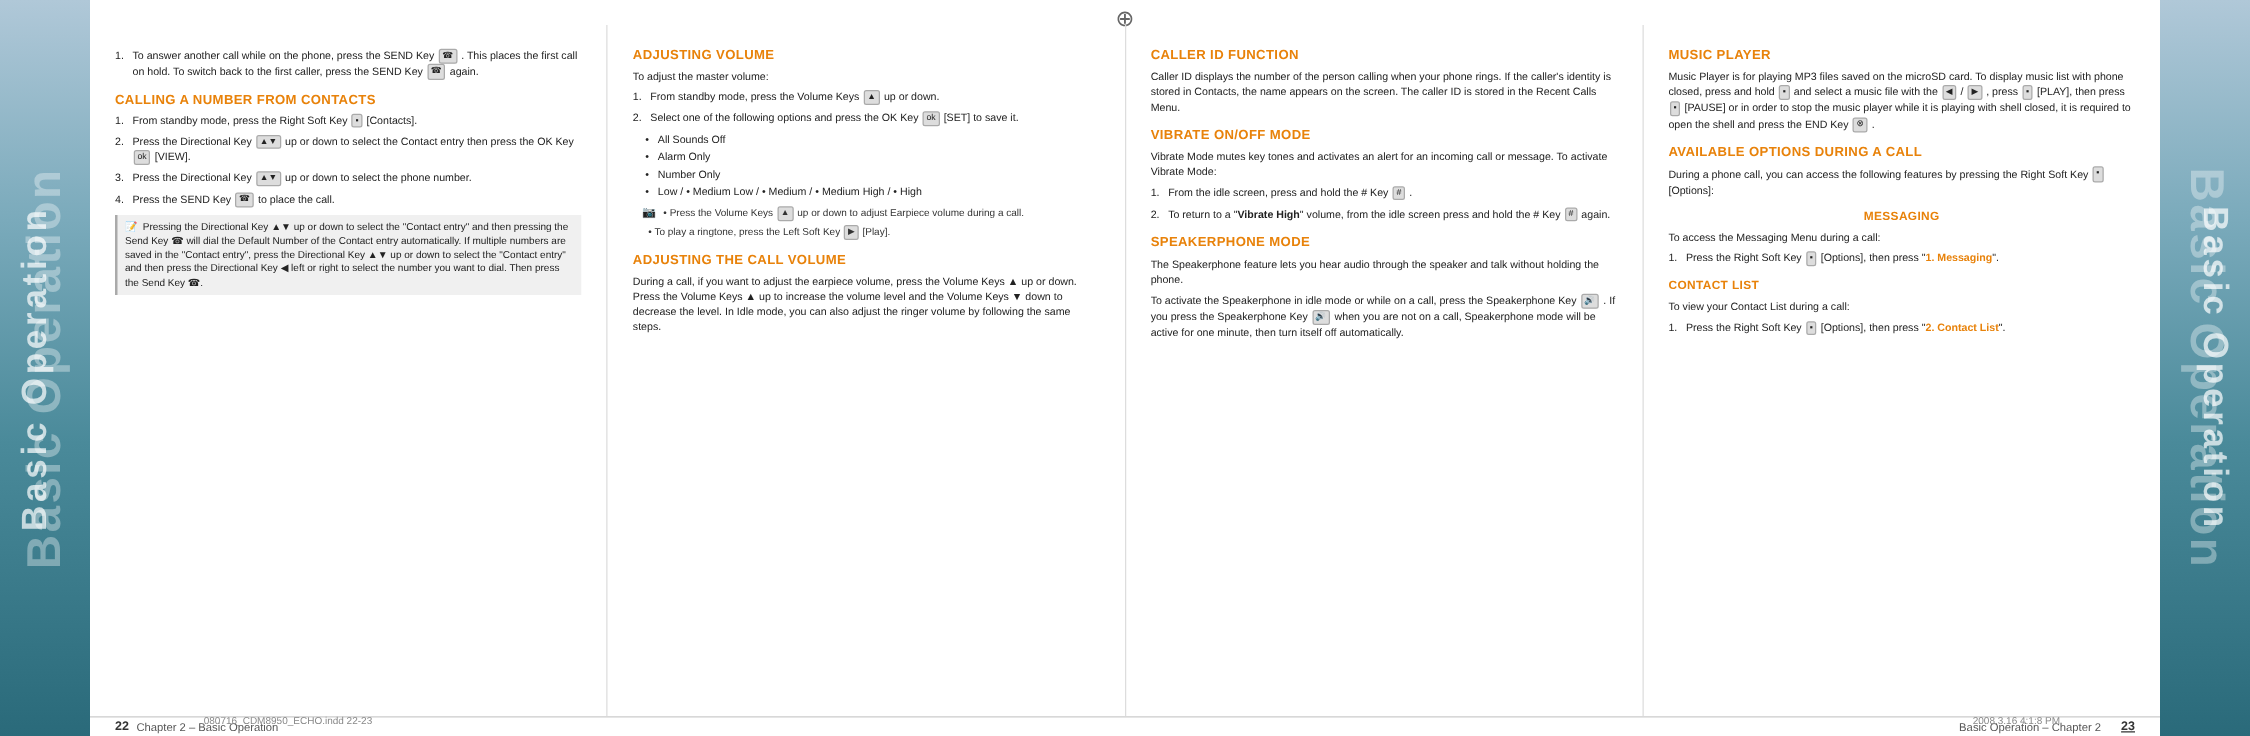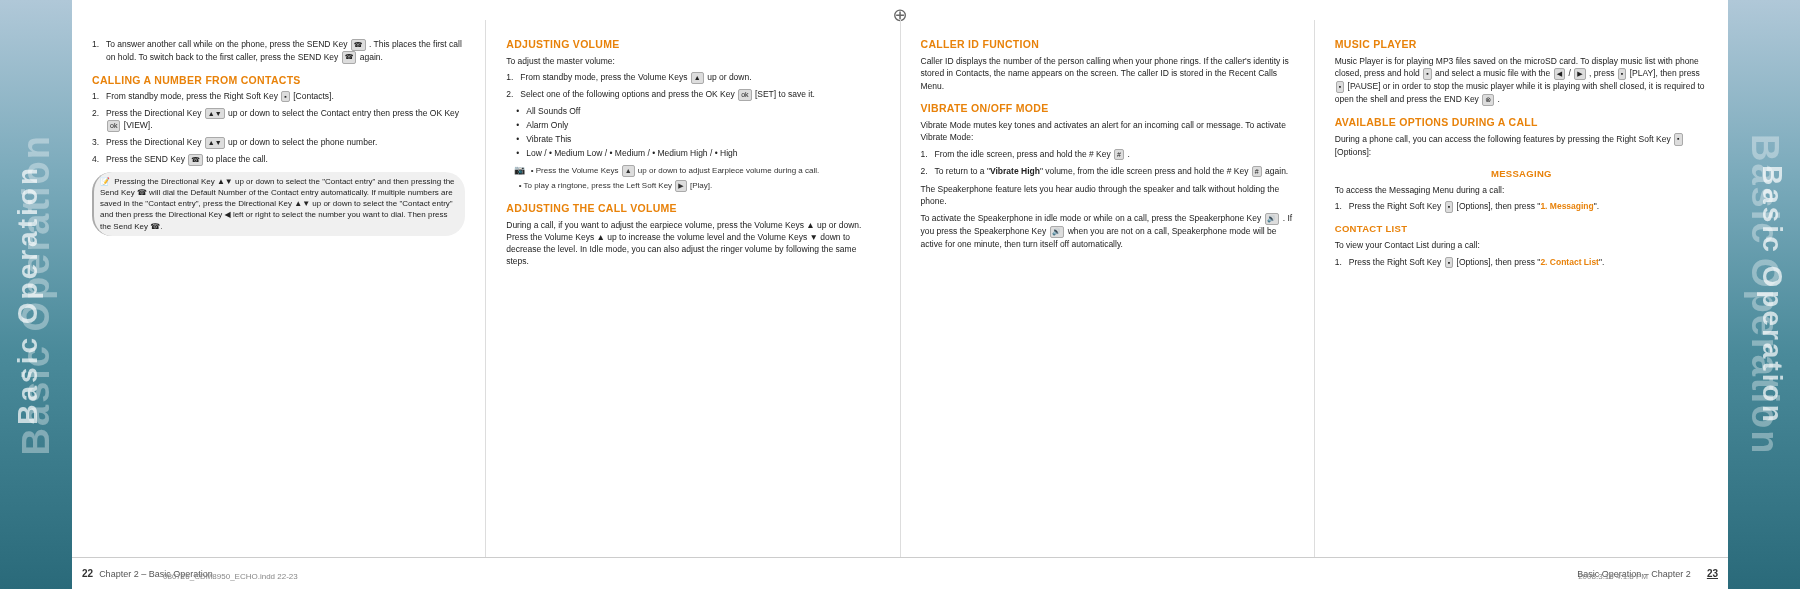--- a/index.html
+++ b/index.html
@@ -154,21 +154,20 @@
       left: 0;
     }
 
     .note-box {
       background: #f0f0f0;
       border-left: 2px solid #aaa;
       padding: 4px 6px;
       margin: 6px 0;
       font-size: 8px;
       line-height: 1.4;
-      border-radius: 20px;
     }
     .note-icon {
       display: inline-block;
       font-size: 8px;
       margin-right: 2px;
     }
 
     
     .bold { font-weight: bold; }
     .orange { color: #e8820a; }
@@ -192,26 +191,26 @@
       margin: 3px 0 3px 8px;
       color: #333;
     }
     .sub-note-icon {
       font-size: 9px;
       margin-right: 3px;
     }
 
     
     .footer {
-      height: 32px;
+      height: 16px;
       background: #fff;
       border-top: 1px solid #ccc;
       display: flex;
       align-items: center;
-      padding: 0 10px;
+      padding: 0 20px;
     }
     .footer-left {
       display: flex;
       align-items: center;
       gap: 6px;
     }
     .footer-page-num {
       font-size: 10px;
       font-weight: bold;
       color: #333;
@@ -337,21 +336,21 @@
           </li>
           <li>
             <span class="num">2.</span>
             Select one of the following options and press the OK Key <span class="key-icon">ok</span> [SET] to save it.
           </li>
         </ul>
 
         <ul class="bullet-list">
           <li>All Sounds Off</li>
           <li>Alarm Only</li>
-          <li>Vibrate This</li>
+          <li>Number Only</li>
           <li>Low / •  Medium Low / •  Medium / •  Medium High / •  High</li>
         </ul>
 
         <div class="sub-note">
           <span class="sub-note-icon">📷</span>
           • Press the Volume Keys <span class="key-icon">▲</span> up or down to adjust Earpiece volume during a call.
         </div>
         <div class="sub-note">
           &nbsp;&nbsp;• To play a ringtone, press the Left Soft Key <span class="key-icon">▶</span> [Play].
         </div>
@@ -371,20 +370,21 @@
           <li>
             <span class="num">1.</span>
             From the idle screen, press and hold the # Key <span class="key-icon">#</span> .
           </li>
           <li>
             <span class="num">2.</span>
             To return to a "<span class="bold">Vibrate High</span>" volume, from the idle screen press and hold the # Key <span class="key-icon">#</span> again.
           </li>
         </ul>
 
+        <div class="section-heading">SPEAKERPHONE MODE</div>
         <p>The Speakerphone feature lets you hear audio through the speaker and talk without holding the phone.</p>
         <p>
           <span>To activate the Speakerphone in idle mode or while on a call, press the Speakerphone Key</span>
           <span class="key-icon">🔊</span>
           <span>. If you press the Speakerphone Key</span>
           <span class="key-icon">🔊</span>
           <span> when you are not on a call, Speakerphone mode will be active for one minute, then turn itself off automatically.</span>
         </p>
       </div>
 

